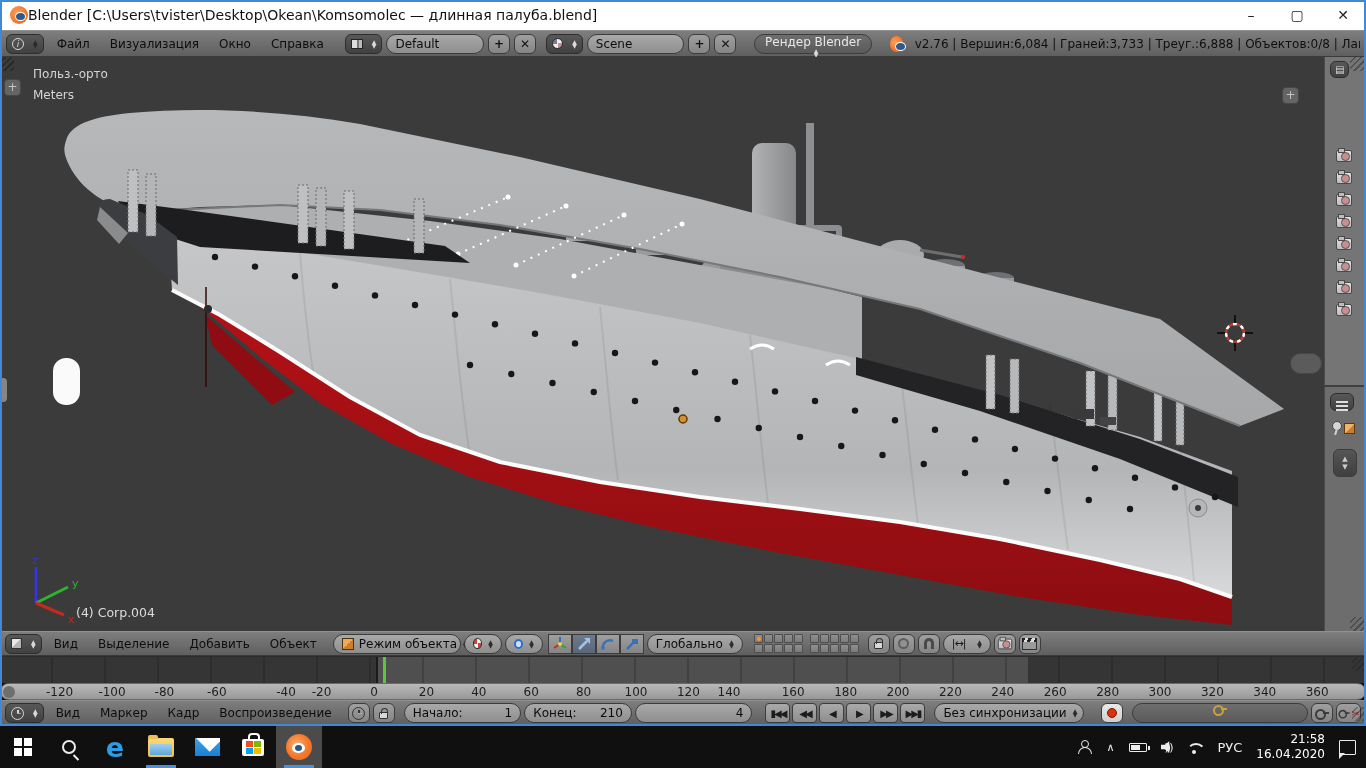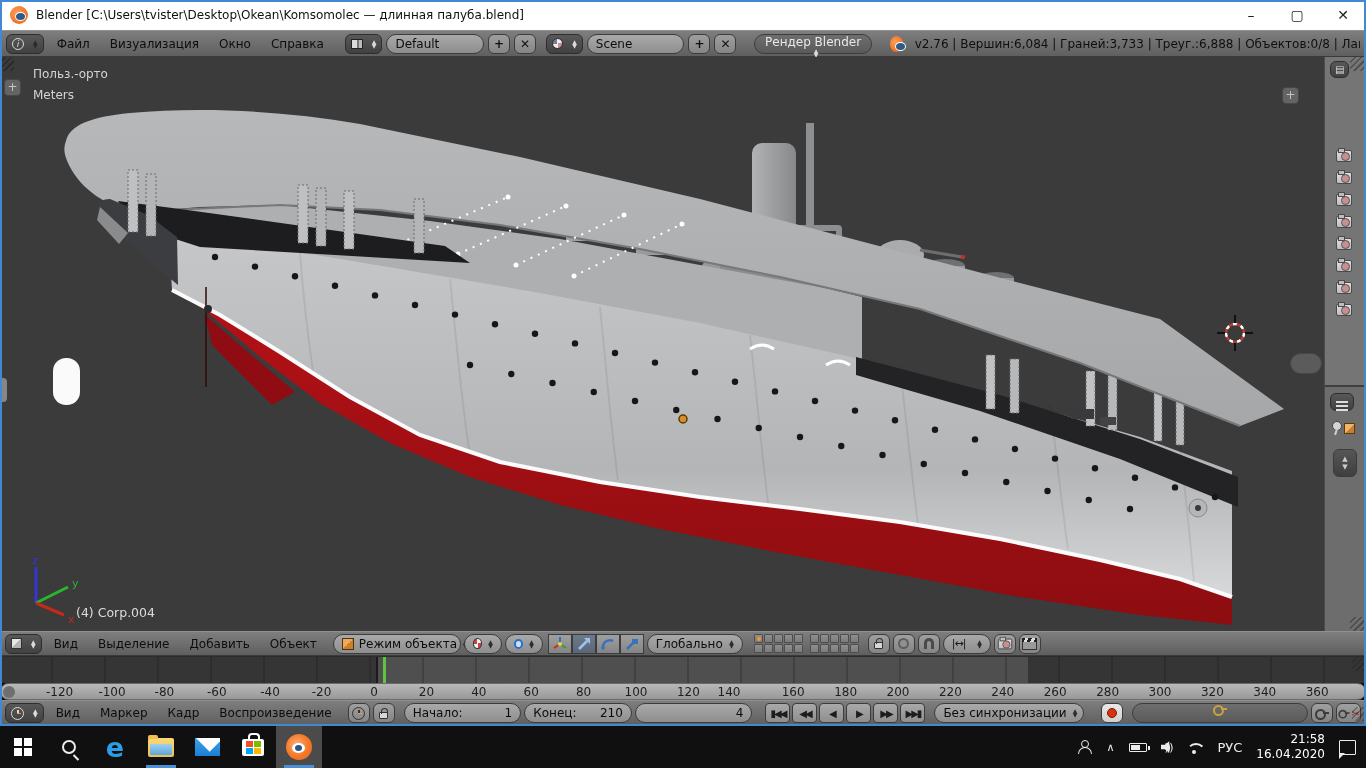--- a/index.html
+++ b/index.html
@@ -5,21 +5,21 @@
   * { margin:0; padding:0; box-sizing:border-box; }
   html,body { width:1366px; height:768px; overflow:hidden; background:#000;
     font-family:"DejaVu Sans", sans-serif; }
   .screen { position:relative; width:1366px; height:768px; background:#101010; }
   .win-border { position:absolute; left:0; top:0; width:1366px; height:726px;
     border:2px solid #4189d4; pointer-events:none; z-index:60; }
 
   
   .titlebar { position:absolute; left:0; top:0; width:1366px; height:30px; background:#ffffff;
     display:flex; align-items:center; }
-  .titlebar .apptitle { font-size:12px; color:#111; margin-left:8px; white-space:nowrap; }
+  .titlebar .apptitle { font-size:14px; color:#111; margin-left:0; white-space:nowrap; }
   .blogo { position:relative; width:18px; height:18px; margin-left:10px; border-radius:50%;
     background:radial-gradient(circle at 40% 40%, #f8a163 0%, #f5792a 55%, #e05f10 100%); }
   .blogo::after { content:""; position:absolute; left:5px; top:6px; width:9px; height:7px;
     border-radius:50%; background:#2d5a87; border:1.5px solid #fff; }
   .cap-btns { margin-left:auto; display:flex; height:100%; }
   .cap-btn { width:46px; height:100%; display:flex; align-items:center; justify-content:center;
     font-size:14px; color:#222; }
 
   
   .bheader { position:absolute; left:0; width:1366px;
@@ -613,21 +613,21 @@
     <div class="tl-shade" id="shade-right" style="left: 1028px; width: 338px;"></div>
     <div class="tl-startline" id="tl-startline" style="left: 375.62px;"></div>
     <div class="tl-playhead" id="tl-playhead" style="left: 383.48px;"></div>
     <div class="grip" style="right:0; top:0; opacity:.35"></div>
   </div>
   <div class="tl-ruler" id="tl-ruler">
       <span class="tick-num" style="left: 58.6px;">-120</span>
       <span class="tick-num" style="left: 111px;">-100</span>
       <span class="tick-num" style="left: 163.4px;">-80</span>
       <span class="tick-num" style="left: 215.8px;">-60</span>
-      <span class="tick-num" style="left: 269px;">-40</span>
+      <span class="tick-num" style="left: 285px;">-40</span>
       <span class="tick-num" style="left: 320.6px;">-20</span>
       <span class="tick-num" style="left: 373px;">0</span>
       <span class="tick-num" style="left: 425.4px;">20</span>
       <span class="tick-num" style="left: 477.8px;">40</span>
       <span class="tick-num" style="left: 530.2px;">60</span>
       <span class="tick-num" style="left: 582.6px;">80</span>
       <span class="tick-num" style="left: 635px;">100</span>
       <span class="tick-num" style="left: 687.4px;">120</span>
       <span class="tick-num" style="left: 728px;">140</span>
       <span class="tick-num" style="left: 792.2px;">160</span>

